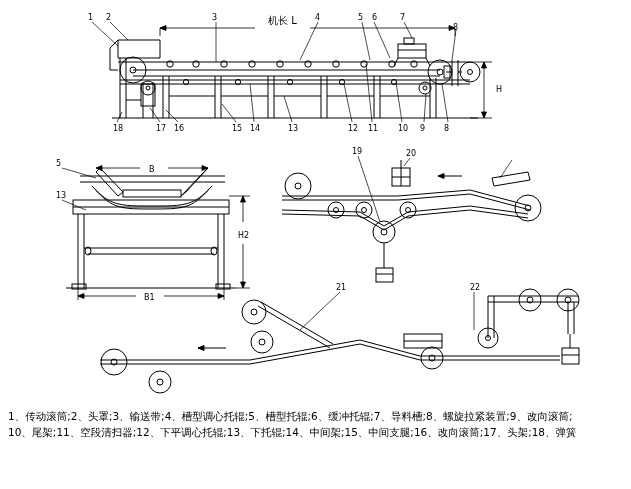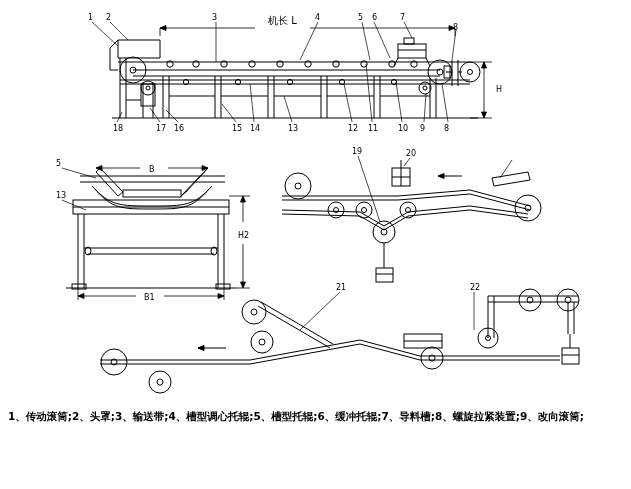--- a/index.html
+++ b/index.html
@@ -42,21 +42,20 @@
     left: 8px;
     top: 408px;
     width: 615px;
     font-size: 10.5px;
     line-height: 16px;
     letter-spacing: 0px;
     color: #000;
   }
   .legend div {
     white-space: nowrap;
-    font-weight: bold;
   }
 </style>
 </head>
 <body>
 
 <div id="sheet">
 
   <svg class="figure" viewBox="0 0 631 489">
     <g stroke="#000" fill="none" stroke-width="1" shape-rendering="geometricPrecision">
 
@@ -395,15 +394,16 @@
       <text class="lbl" x="352" y="154">19</text>
       <text class="lbl" x="406" y="156">20</text>
 
       <text class="lbl" x="336" y="290">21</text>
       <text class="lbl" x="470" y="290">22</text>
     </g>
   </svg>
 
   <div class="legend">
     <div>1、传动滚筒;2、头罩;3、输送带;4、槽型调心托辊;5、槽型托辊;6、缓冲托辊;7、导料槽;8、螺旋拉紧装置;9、改向滚筒;</div>
+    <div>10、尾架;11、空段清扫器;12、下平调心托辊;13、下托辊;14、中间架;15、中间支腿;16、改向滚筒;17、头架;18、弹簧</div>
   </div>
 
 </div>
 
 </body></html>

